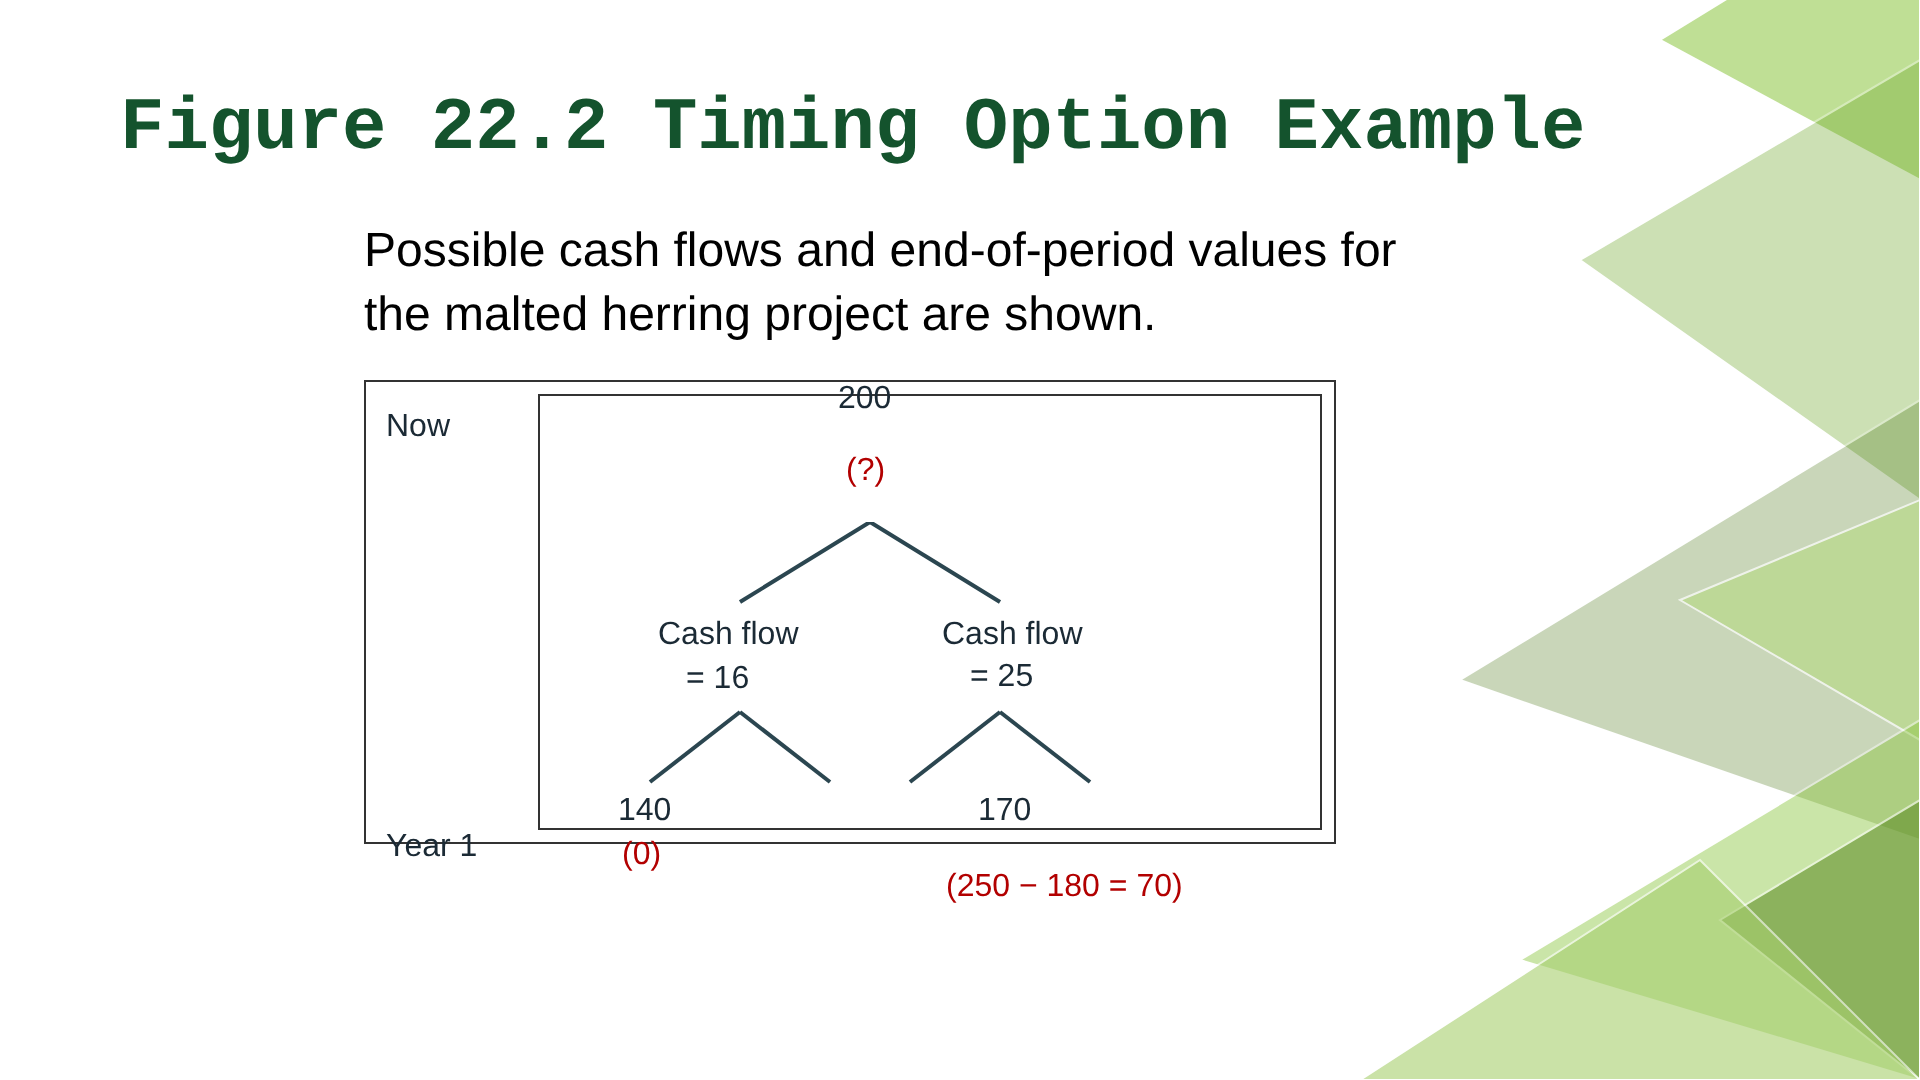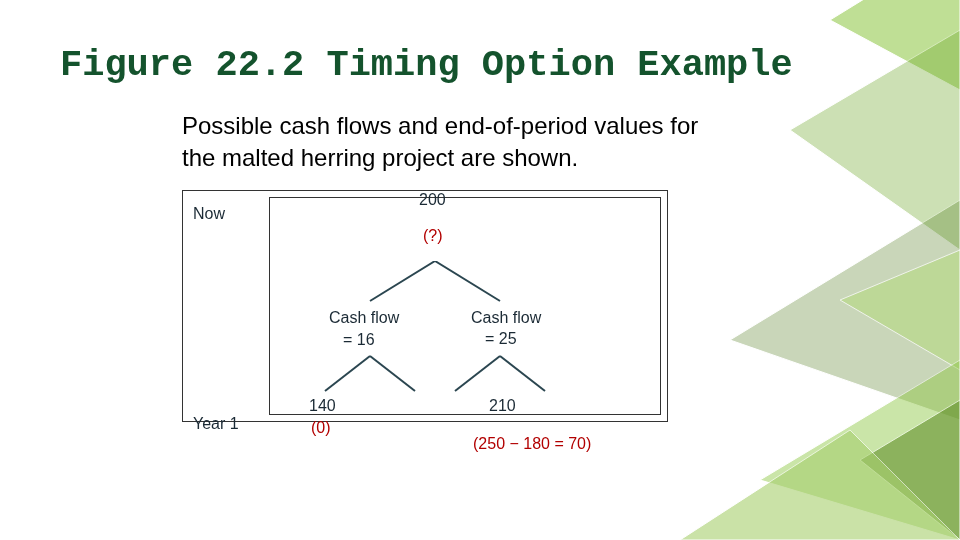--- a/index.html
+++ b/index.html
@@ -103,21 +103,21 @@
   <span class="lbl" style="top:0; left:236px;">200</span>
   <span class="lbl red" style="top:36px; left:240px;">(?)</span>
 
   <span class="lbl" style="top:118px; left:146px;">Cash flow</span>
   <span class="lbl" style="top:140px; left:160px;">= 16</span>
   <span class="lbl" style="top:118px; left:288px;">Cash flow</span>
   <span class="lbl" style="top:139px; left:302px;">= 25</span>
 
   <span class="lbl" style="top:206px; left:126px;">140</span>
   <span class="lbl red" style="top:228px; left:128px;">(0)</span>
-  <span class="lbl" style="top:206px; left:306px;">210</span>
+  <span class="lbl" style="top:206px; left:306px;">170</span>
   <span class="lbl red" style="top:244px; left:290px;text-align:center;">(250 − 180 = 70)</span>
 
   <svg class="tree-svg" viewBox="0 0 330 150">
 
     <line x1="140" y1="0" x2="75" y2="40"></line>
     <line x1="140" y1="0" x2="205" y2="40"></line>
 
     <line x1="75" y1="95" x2="30" y2="130"></line>
     <line x1="75" y1="95" x2="120" y2="130"></line>
 

